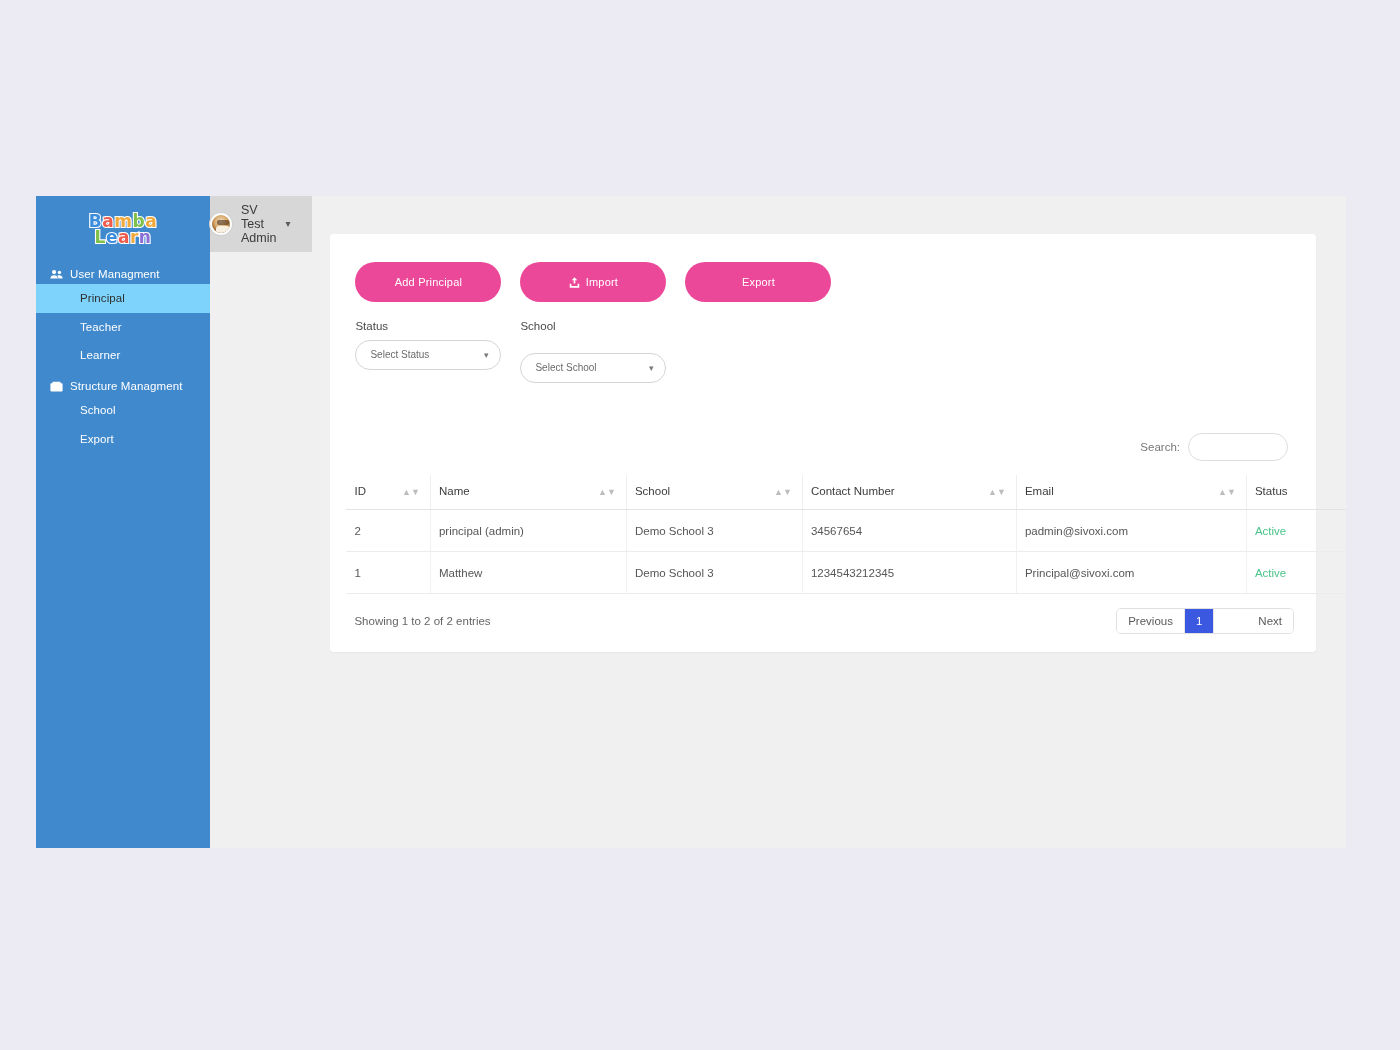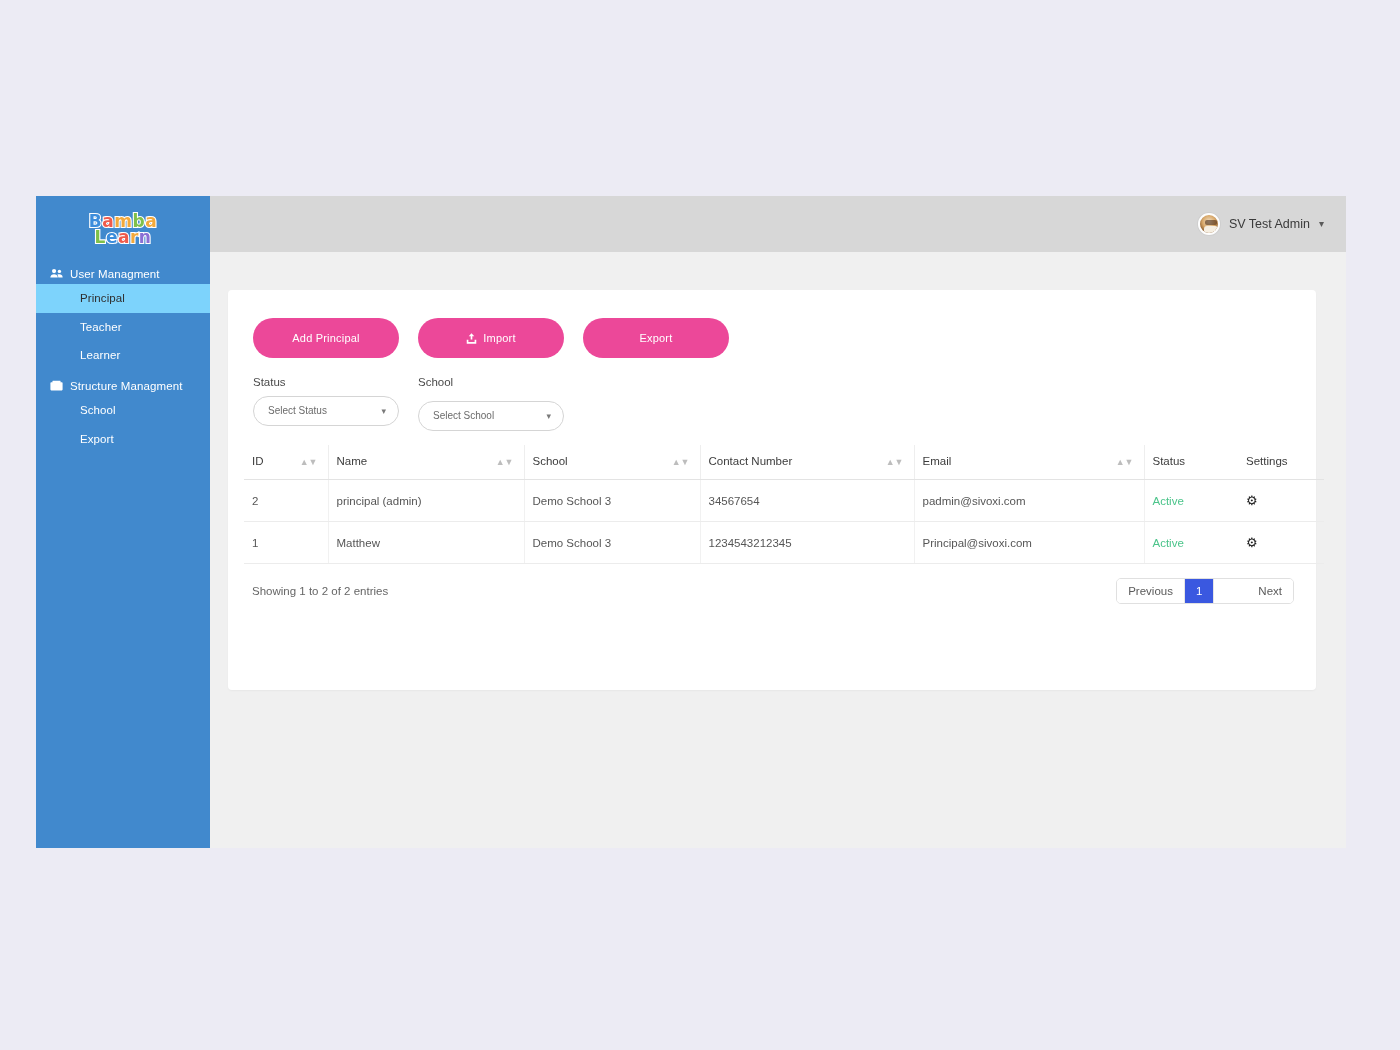--- a/index.html
+++ b/index.html
@@ -46,41 +46,41 @@
     paint-order: stroke fill;
     display: inline-block;
   }
   .logo .line2 { font-size: 17px; }
 
   .nav-group {
     color: #ffffff;
     font-size: 11.5px;
     padding: 10px 0 4px 14px;
     display: flex;
-    align-items: flex-start;
+    align-items: flex-end;
     gap: 7px;
     letter-spacing: .1px;
   }
   .nav-group svg { flex: 0 0 auto; display:block; }
 
   .nav-item {
     color: #ffffff;
     font-size: 11.5px;
     padding: 6px 0 6px 44px;
     cursor: pointer;
     letter-spacing: .1px;
     line-height: 1.45;
   }
   .nav-item.active {
     background: #7dd3fc;
     color: #2f2f2f;
   }
 
   
-  #main { flex: 1 1 auto; display: flex; flex-direction: column; min-width: 0; justify-content: flex-end; }
+  #main { flex: 1 1 auto; display: flex; flex-direction: row; min-width: 0; justify-content: flex-end; }
 
   #topbar {
     height: 56px;
     background: #d7d7d7;
     display: flex;
     align-items: center;
     justify-content: flex-end;
     padding-right: 22px;
     flex: 0 0 56px;
   }
@@ -156,21 +156,21 @@
     font-family: "Liberation Sans", sans-serif;
     appearance: none; -webkit-appearance: none;
     cursor: pointer;
     line-height: 28px;
   }
   .sel-wrap { position: relative; display: inline-block; }
   .sel-wrap .chev {
     position: absolute; right: 13px; top: 50%; transform: translateY(-50%);
     pointer-events: none; color: #7a7a7a; font-size: 9px;
   }
-  #school-select-wrap { margin-top: 5px; }
+  #school-select-wrap { margin-top: 13px; }
 
   
   .search-row {
     display: flex; justify-content: flex-end; align-items: center;
     padding: 50px 12px 0 0; gap: 8px;
   }
   #search-label { font-size: 11.5px; color: #777; }
   #search-input {
     width: 100px; height: 28px;
     border: 1px solid #dedede; border-radius: 16px;
@@ -333,20 +333,24 @@
             <label class="filter-label">School</label>
             <span class="sel-wrap" id="school-select-wrap">
               <select class="sel">
                 <option>Select School</option>
               </select>
               <span class="chev">▾</span>
             </span>
           </div>
         </div>
 
+        <div class="search-row">
+          <span id="search-label">Search:</span>
+          <input id="search-input" type="text" placeholder="" style="">
+        </div>
 
         <table>
           <colgroup>
             <col class="c-id">
               <col class="c-name">
               <col class="c-school">
             <col class="c-contact">
               <col class="c-email">
               <col class="c-status">
               <col class="c-settings">

